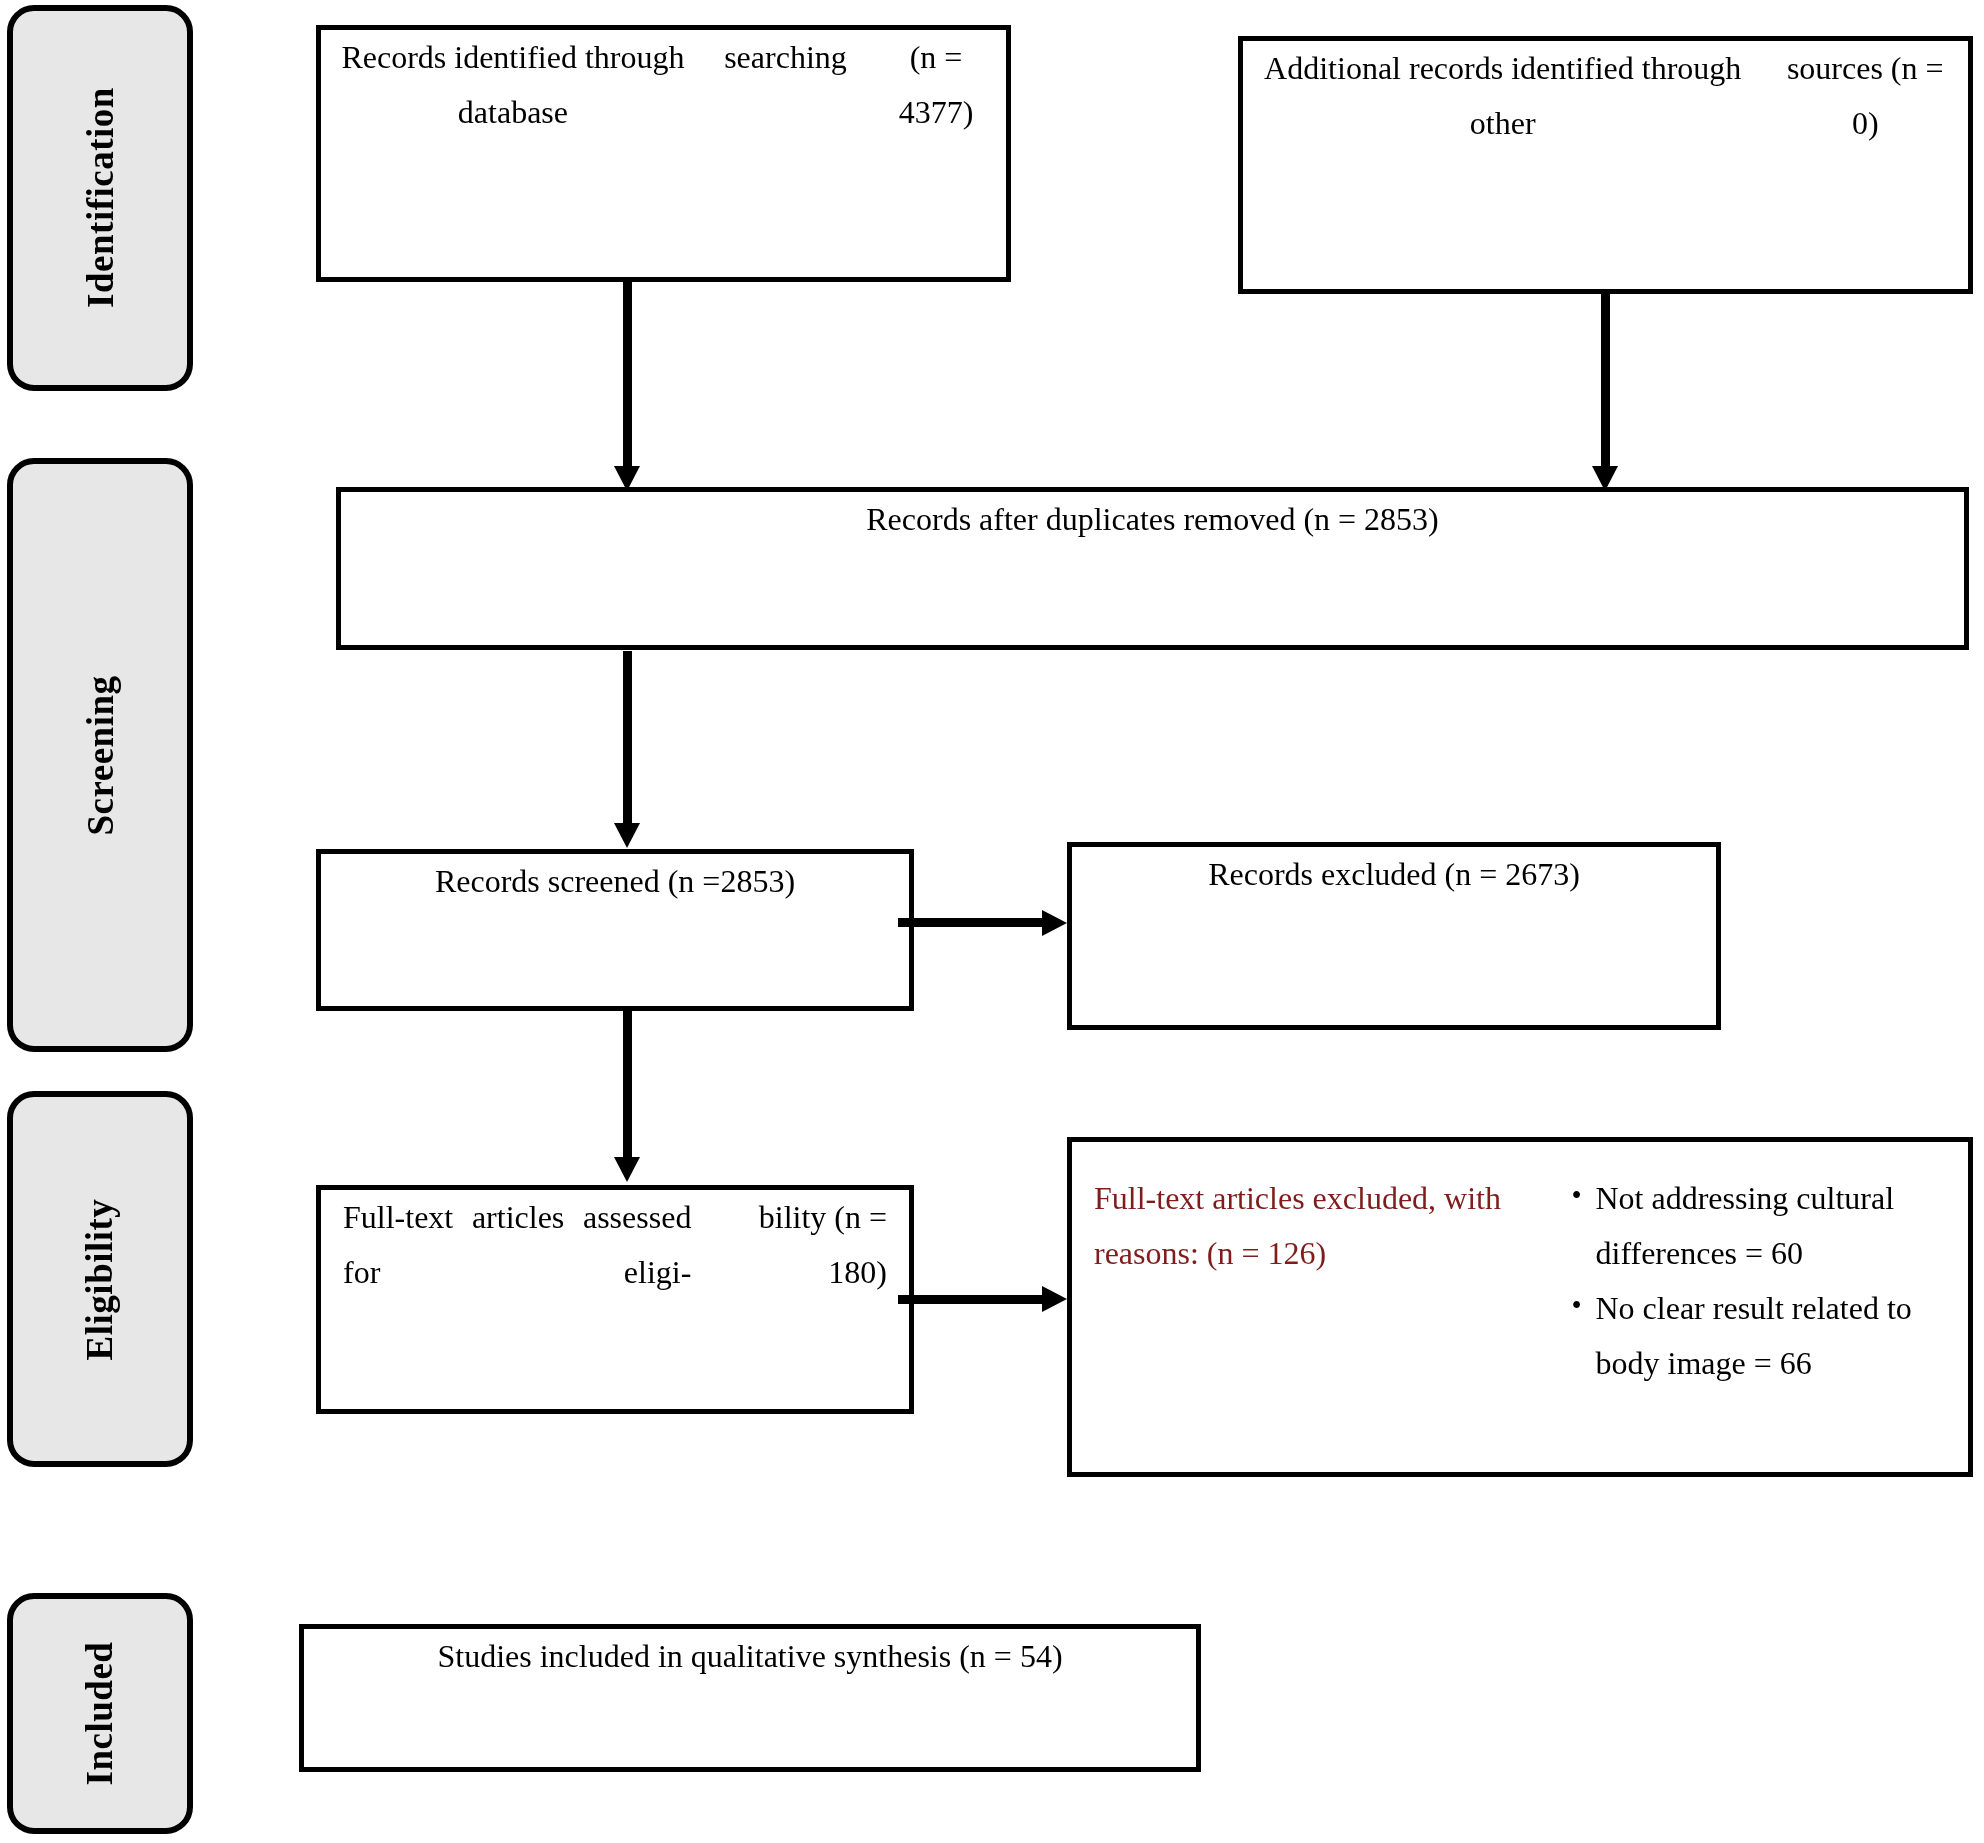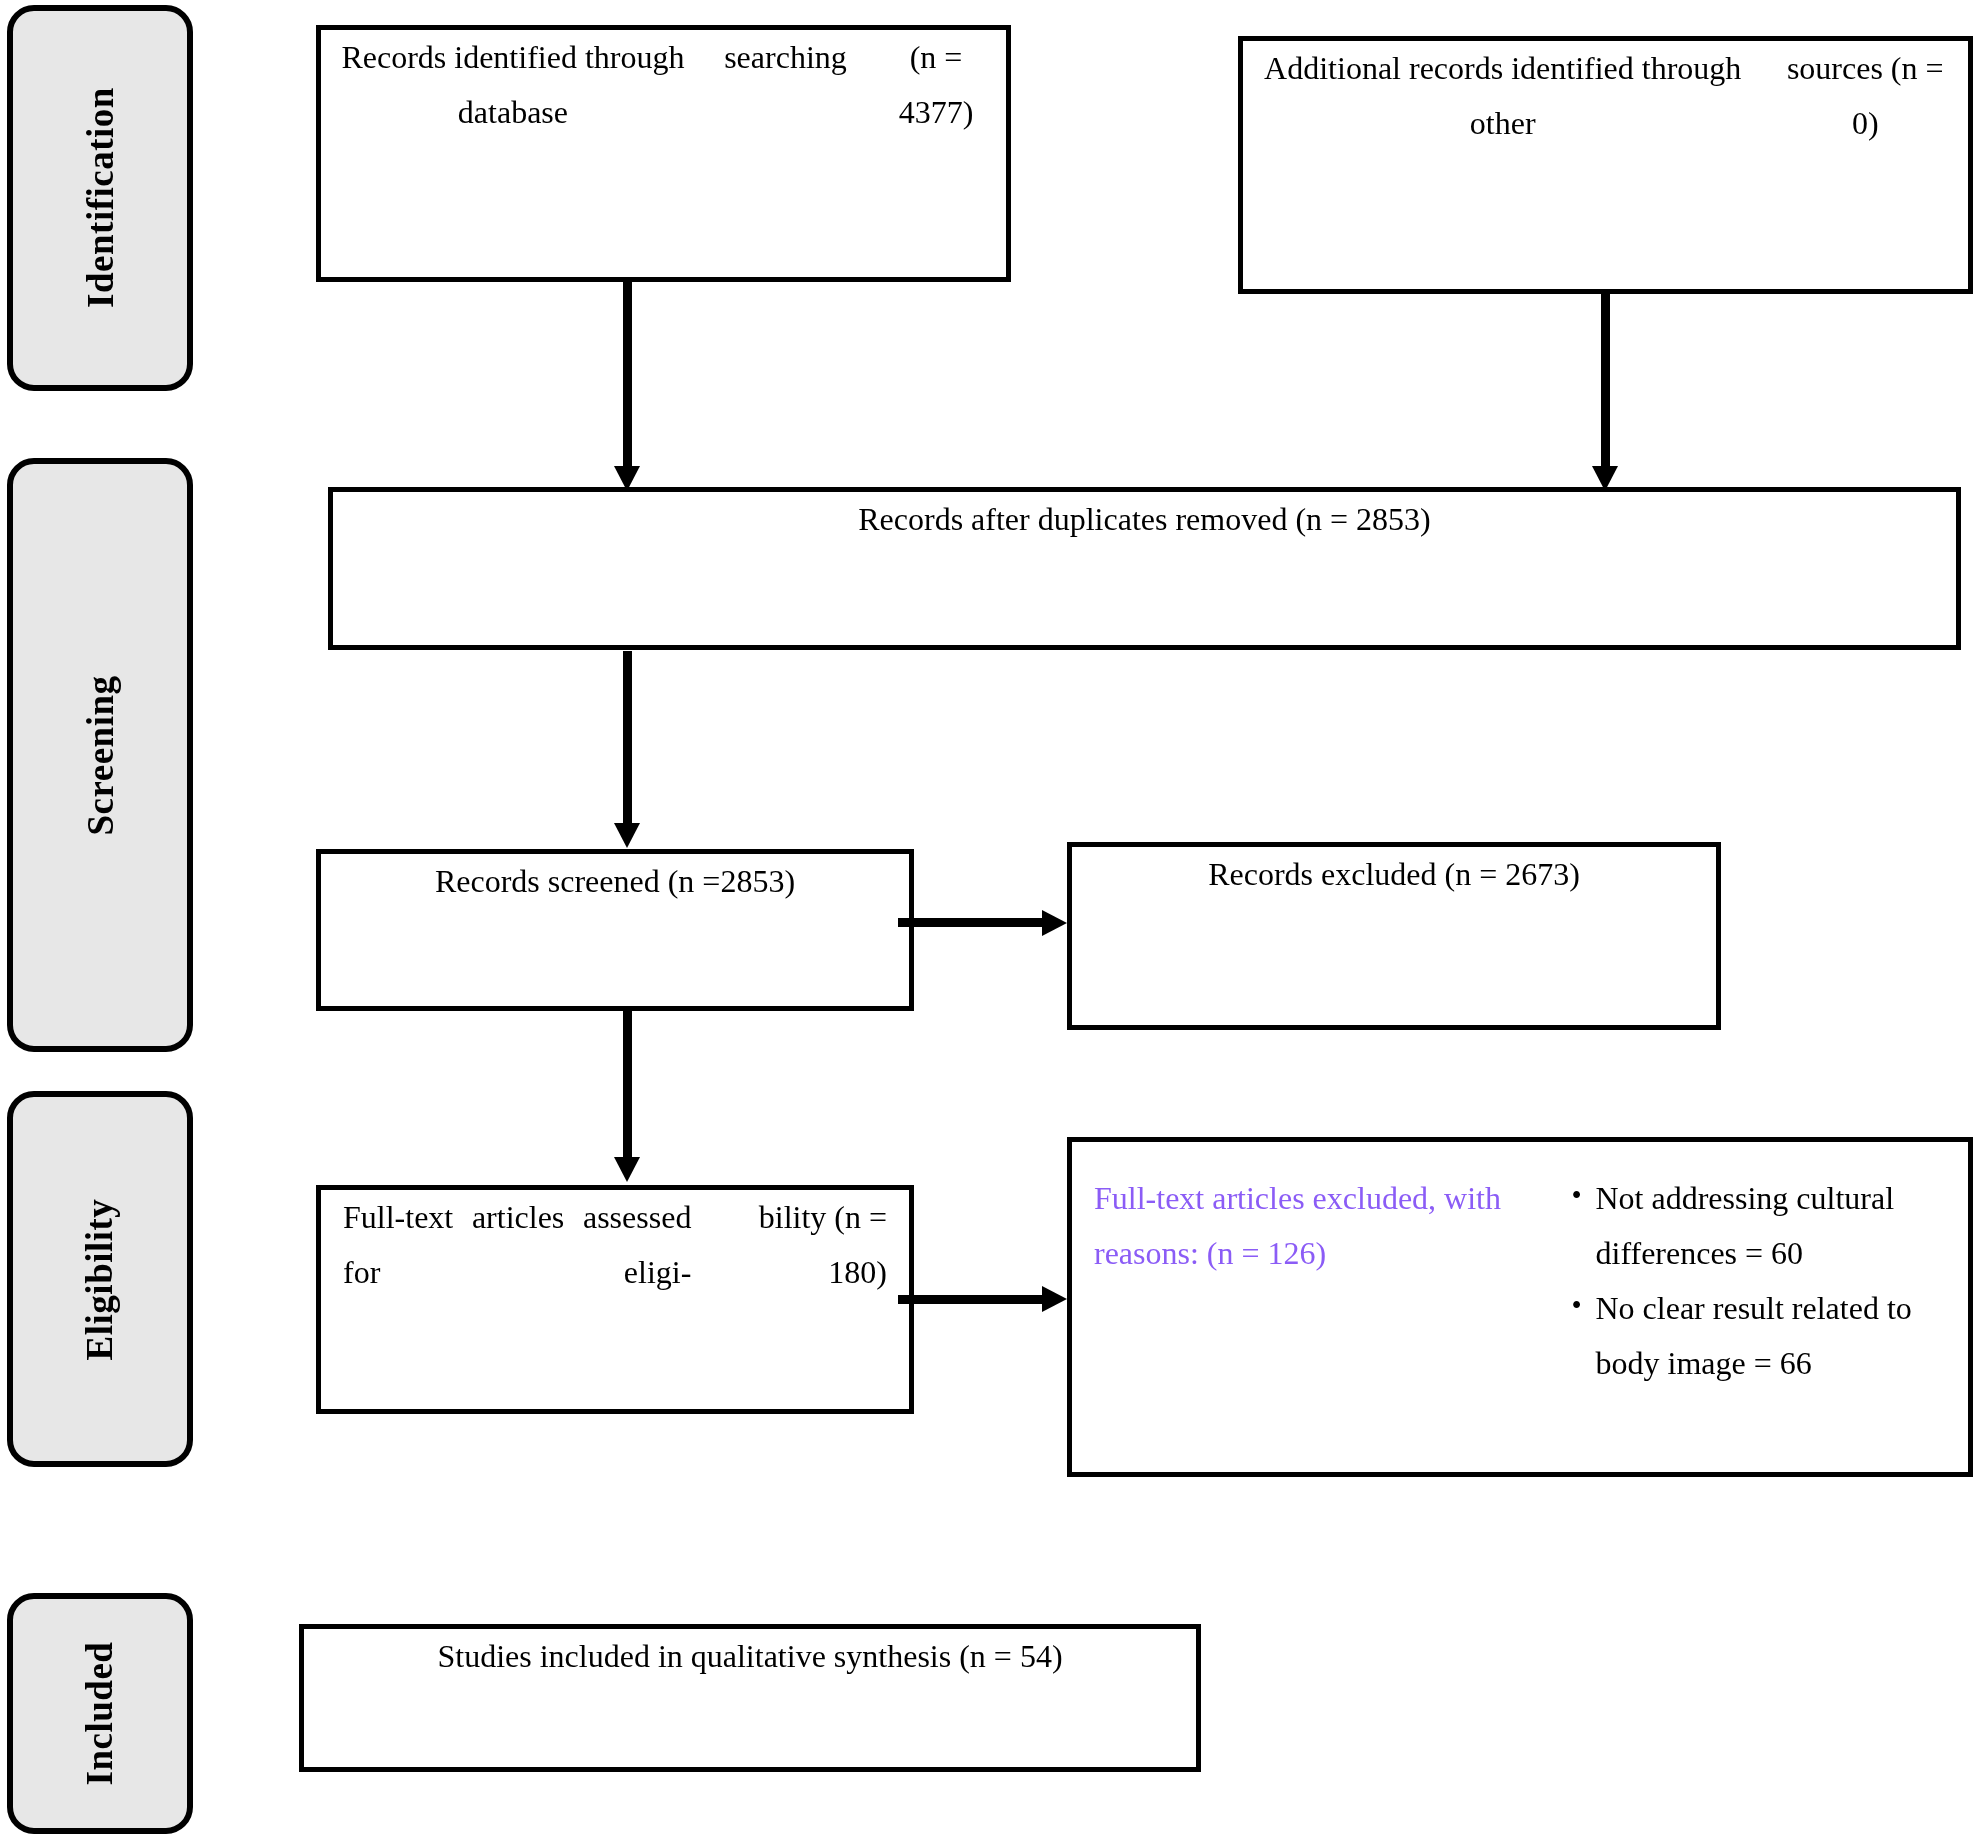--- a/index.html
+++ b/index.html
@@ -83,21 +83,21 @@
     position: absolute;
     left: 2.9px;
     top: 0;
     font-size: 29px;
     line-height: 1.72;
   }
   .reason-head {
     font-size: 32px;
     line-height: 1.72;
     padding: 0 22px;
-    color: #8b5cf6;
+    color: #7f1d1d;
   }
 
   
   .v-shaft {
     position: absolute;
     background: #000000;
   }
   .v-head {
     position: absolute;
     width: 0;
@@ -150,21 +150,21 @@
     <div class="flow-text center-text">Additional records identified through other</div>
     <div class="flow-text center-text">sources (n = 0)</div>
   </div>
 
   <div class="v-shaft" style="left:623px; top:282px; width:9.2px; height:191px;"></div>
   <div class="v-head" style="left:614px; top:466px;"></div>
 
   <div class="v-shaft" style="left:1601px; top:294px; width:9.2px; height:179px;"></div>
   <div class="v-head" style="left:1592px; top:466px;"></div>
 
-  <div class="flow-box" style="left:328px; top:487px; width:1633px; height:163px;">
+  <div class="flow-box" style="left:336px; top:487px; width:1633px; height:163px;">
     <div class="flow-text center-text">Records after duplicates removed (n = 2853)</div>
   </div>
 
   <div class="v-shaft" style="left:623px; top:651px; width:9.2px; height:179px;"></div>
   <div class="v-head" style="left:614px; top:823px;"></div>
 
   <div class="flow-box" style="left:316px; top:849px; width:598px; height:162px;">
     <div class="flow-text left-text">Records screened (n =2853)</div>
   </div>
 

